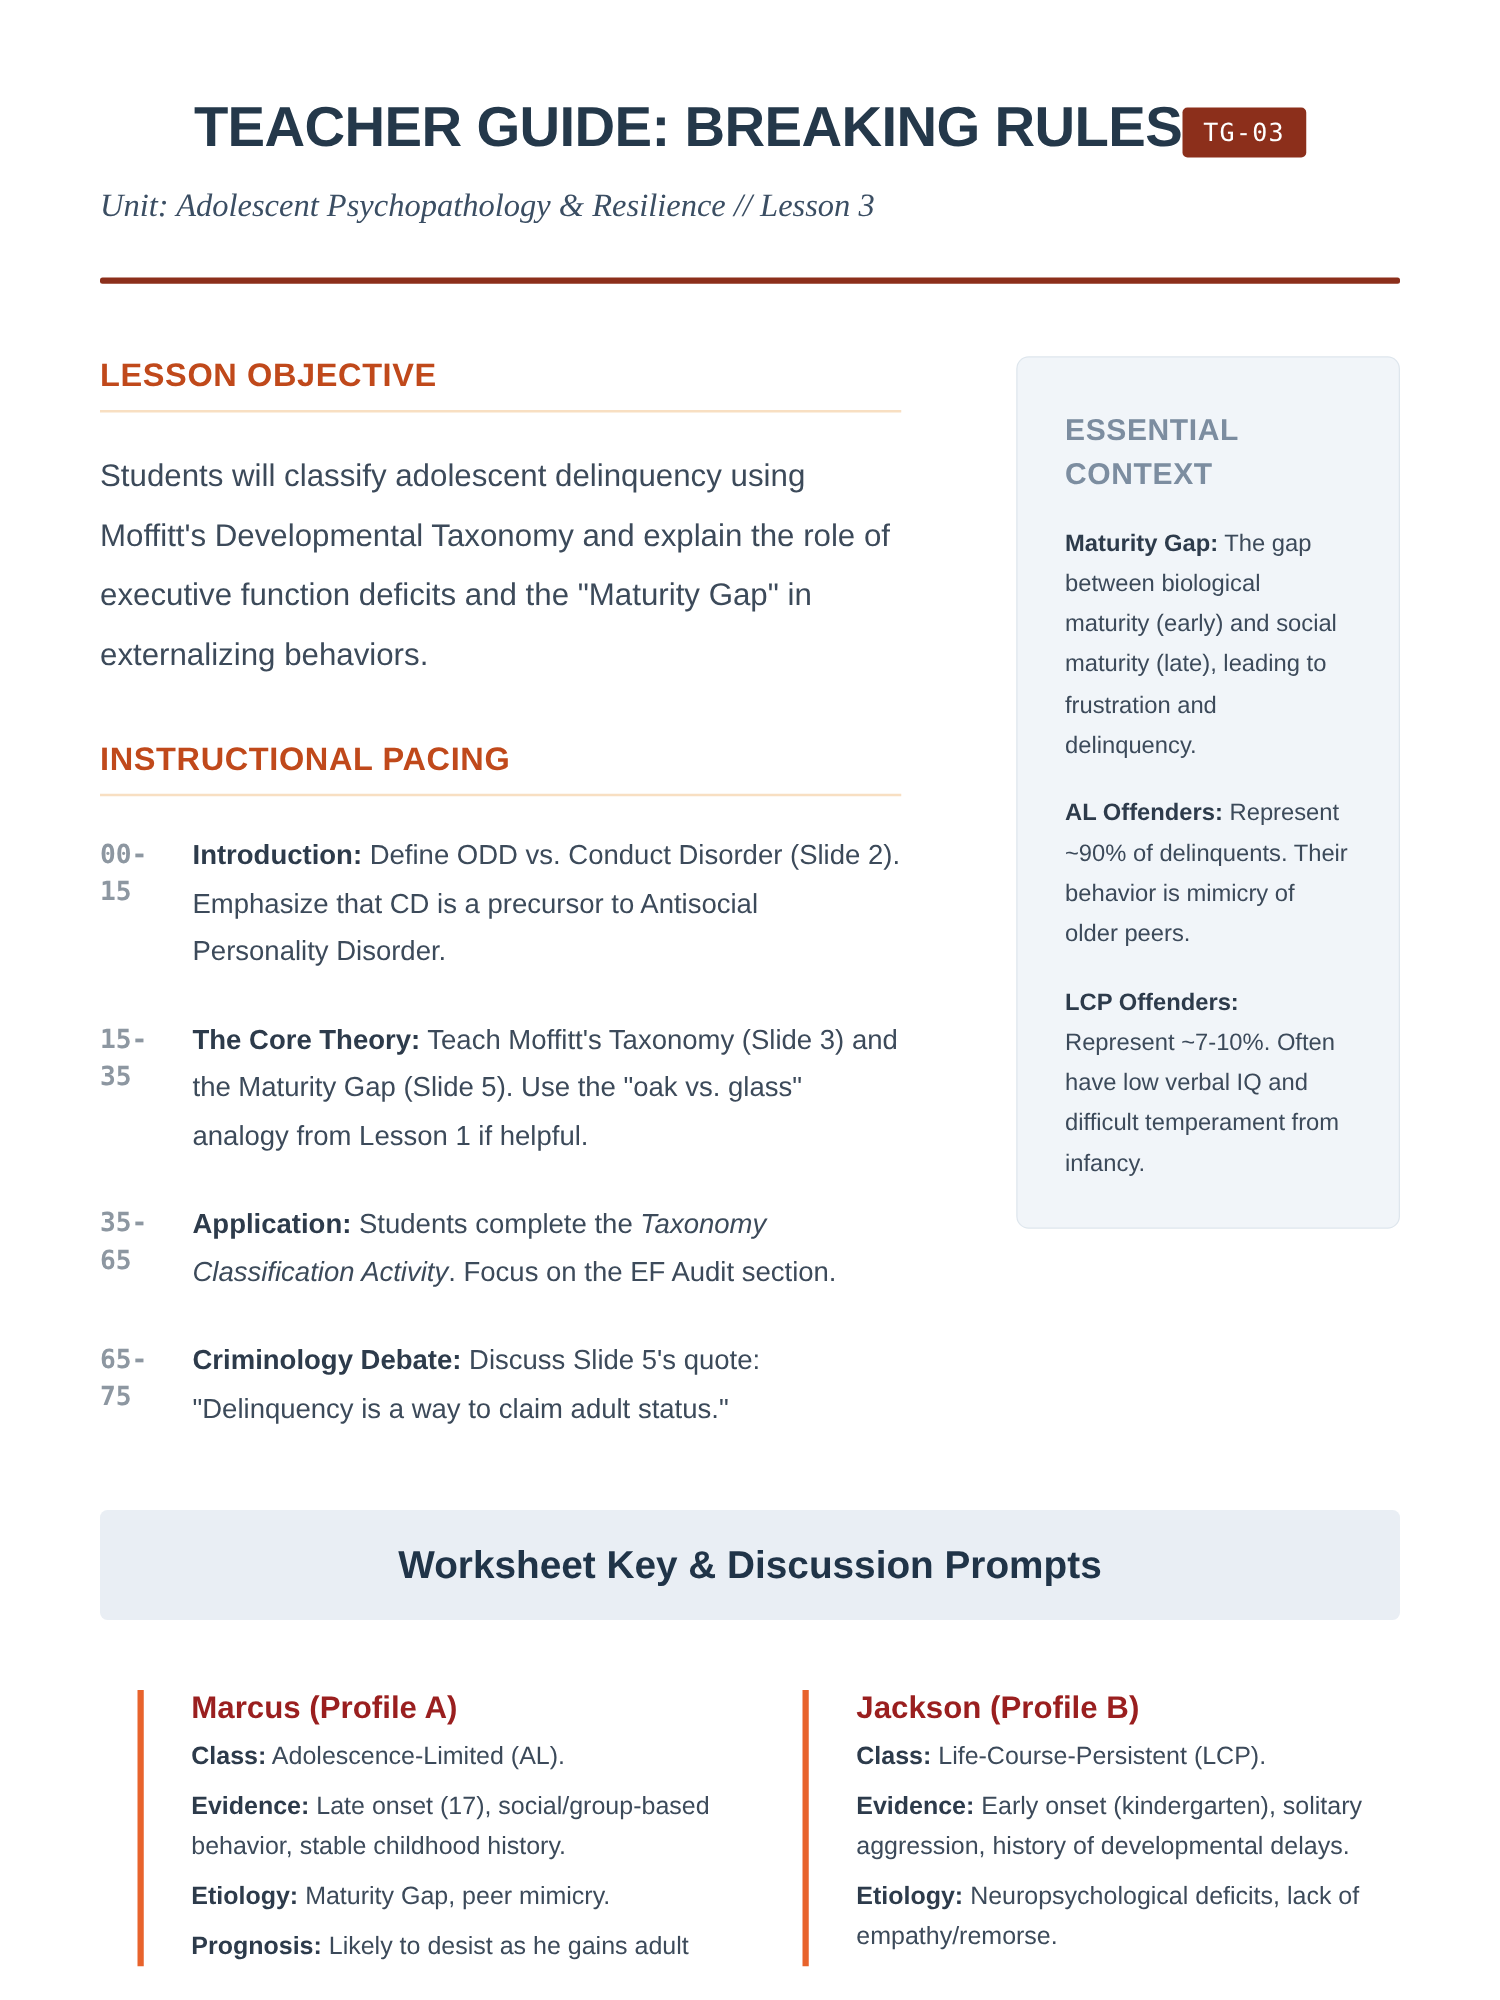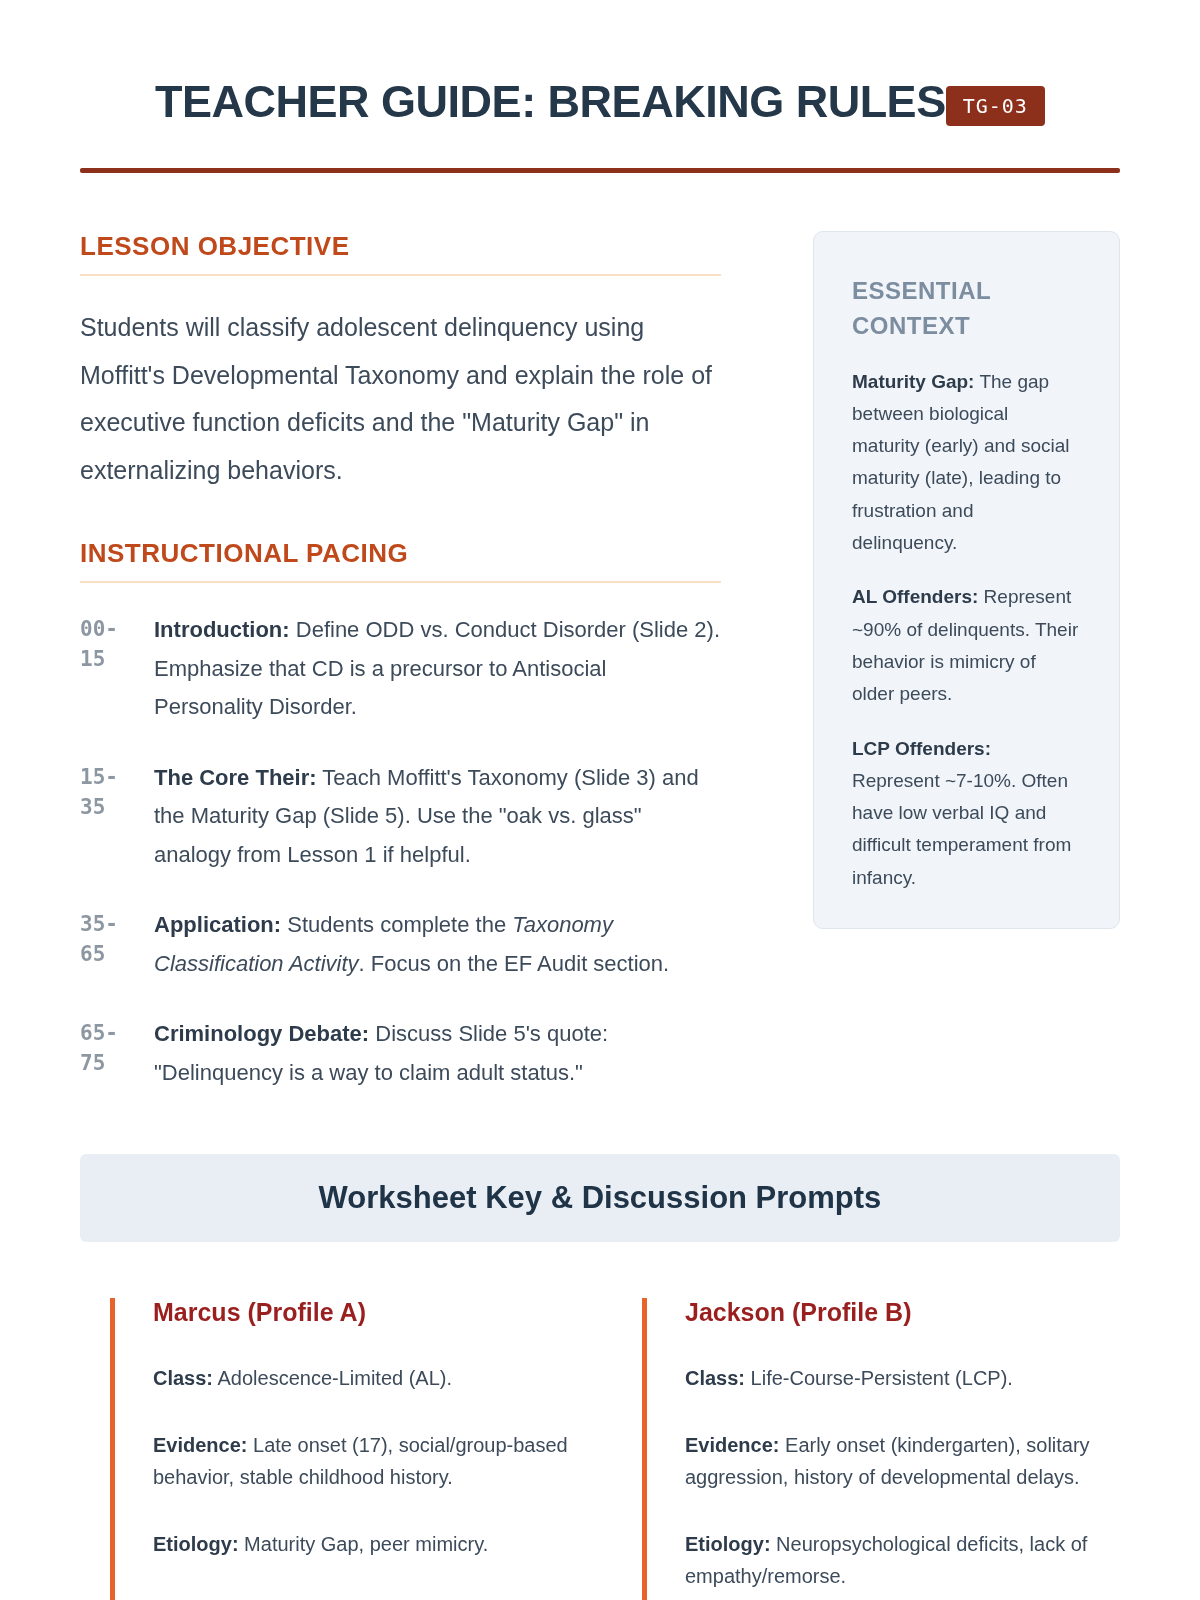--- a/index.html
+++ b/index.html
@@ -77,33 +77,34 @@
     border-radius: 6px;
     padding: 26px;
     text-align: center;
   }
   .ws-bar h2 { font-size: 31px; font-weight: 700; color: var(--bartext, #203448); }
 
   
   .profiles { margin-top: 56px; display: grid; grid-template-columns: 1fr 1fr; column-gap: 54px; padding-left: 30px; }
   .profile { border-left: 5px solid var(--pborder, #E8632C); padding-left: 38px; }
   .profile h3 { font-size: 25px; font-weight: 700; color: var(--pred, #9A1F1F); }
-  .profile .field { margin-top: 35px; font-size: 20px; line-height: 1.6; }
+  .profile .field { margin-top: 8px; font-size: 20px; line-height: 1.6; }
   .profile .field strong { color: var(--label, #2D3B4B); }
 </style>
 </head>
 <body>
 
 <div class="page">
 
   <header>
     <div class="title-row">
       <h1 class="doc-title">TEACHER GUIDE: BREAKING RULES</h1>
       <div class="badge">TG-03</div>
     </div>
+    <p class="subtitle">Unit: Adolescent Psychopathology &amp; Resilience // Lesson 3</p>
     <div class="rule"></div>
   </header>
 
   <div class="main-grid">
 
     <div class="left-col">
       <section>
         <h2 class="sec-h">LESSON OBJECTIVE</h2>
         <p class="objective-text">Students will classify adolescent delinquency using Moffitt's Developmental Taxonomy and explain the role of executive function deficits and the "Maturity Gap" in externalizing behaviors.</p>
       </section>
@@ -118,21 +119,21 @@
               <div>15</div>
             </div>
             <p class="pace-text"><strong>Introduction:</strong><span> Define ODD vs. Conduct Disorder (Slide 2). Emphasize that CD is a precursor to Antisocial Personality Disorder.</span></p>
           </div>
 
           <div class="pace-item">
             <div class="pace-time">
               <div>15-</div>
               <div>35</div>
             </div>
-            <p class="pace-text"><strong>The Core Their:</strong><span> Teach Moffitt's Taxonomy (Slide 3) and the Maturity Gap (Slide 5). Use the "oak vs. glass" analogy from Lesson 1 if helpful.</span></p>
+            <p class="pace-text"><strong>The Core Theory:</strong><span> Teach Moffitt's Taxonomy (Slide 3) and the Maturity Gap (Slide 5). Use the "oak vs. glass" analogy from Lesson 1 if helpful.</span></p>
           </div>
 
           <div class="pace-item">
             <div class="pace-time">
               <div>35-</div>
               <div>65</div>
             </div>
             <p class="pace-text"><strong>Application:</strong><span> Students complete the </span><em>Taxonomy Classification Activity</em><span>. Focus on the EF Audit section.</span></p>
           </div>
 

